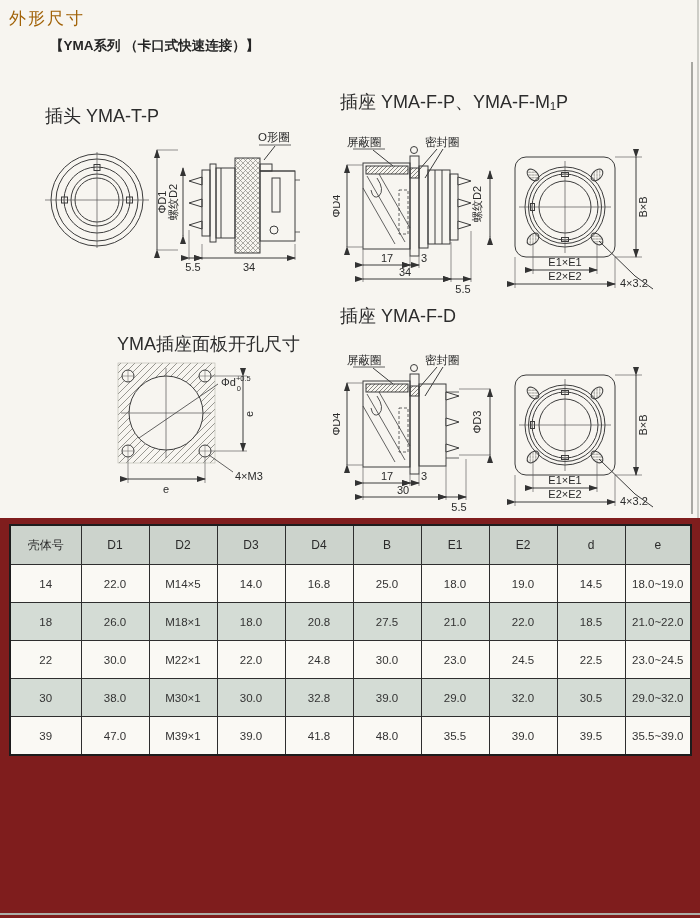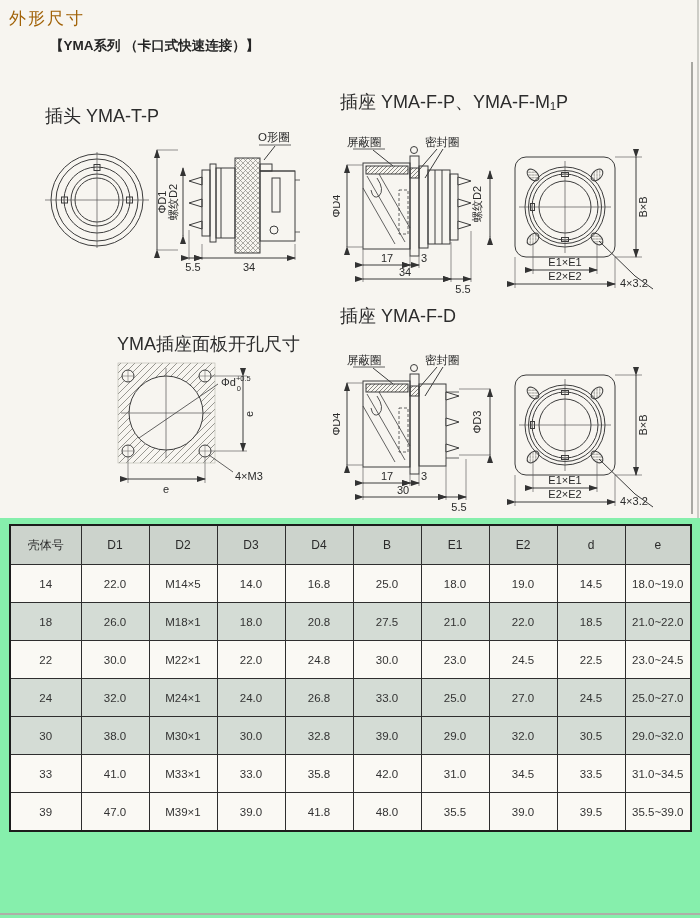--- a/index.html
+++ b/index.html
@@ -18,21 +18,21 @@
   .t-socketfd{left:340px;top:304px;}
   svg text{font-family:"Liberation Sans","DejaVu Sans",sans-serif;fill:#2a2a2a;}
   .dim{font-size:11px;}
   .cjk{font-size:11.5px;}
   .drw{position:absolute;}
   .edge-line{position:absolute;left:691px;top:62px;width:2px;height:452px;background:#a8a8a2;}
   .edge-line2{position:absolute;right:1px;top:0;width:2px;height:918px;background:#ccccc6;}
 
   .table-section{
     position:absolute;left:0;top:518px;width:700px;height:400px;
-    background:#86efac;box-sizing:border-box;padding:6px 8px 0 9px;
+    background:#7f1d1d;box-sizing:border-box;padding:6px 8px 0 9px;
   }
   table.dims{border-collapse:collapse;table-layout:fixed;width:683px;background:#faf9f4;border:2px solid #1c1c1c;}
   table.dims th, table.dims td{
     border:1px solid #2e2e2e;text-align:center;vertical-align:middle;
     font-size:11.5px;color:#333;padding:0;overflow:hidden;white-space:nowrap;
   }
   table.dims th{height:38px;background:#ccd3cc;font-weight:normal;font-size:12px;color:#2b2b2b;}
   table.dims td{height:37px;}
   table.dims tr.shaded td{background:#d4dcd5;}
   .bottom-streak{position:absolute;left:0;bottom:3px;width:700px;height:2px;background:#aeaea8;}
@@ -330,54 +330,30 @@
           <td>M22×1</td>
           <td>22.0</td>
           <td>24.8</td>
           <td>30.0</td>
           <td>23.0</td>
           <td>24.5</td>
           <td>22.5</td>
           <td>23.0~24.5</td>
         </tr>
         <tr class="shaded">
-          <td>24</td>
-          <td>32.0</td>
-          <td>M24×1</td>
-          <td>24.0</td>
-          <td>26.8</td>
-          <td>33.0</td>
-          <td>25.0</td>
-          <td>27.0</td>
-          <td>24.5</td>
-          <td>25.0~27.0</td>
-        </tr>
-        <tr class="shaded">
           <td>30</td>
           <td>38.0</td>
           <td>M30×1</td>
           <td>30.0</td>
           <td>32.8</td>
           <td>39.0</td>
           <td>29.0</td>
           <td>32.0</td>
           <td>30.5</td>
           <td>29.0~32.0</td>
-        </tr>
-        <tr>
-          <td>33</td>
-          <td>41.0</td>
-          <td>M33×1</td>
-          <td>33.0</td>
-          <td>35.8</td>
-          <td>42.0</td>
-          <td>31.0</td>
-          <td>34.5</td>
-          <td>33.5</td>
-          <td>31.0~34.5</td>
         </tr>
         <tr>
           <td>39</td>
           <td>47.0</td>
           <td>M39×1</td>
           <td>39.0</td>
           <td>41.8</td>
           <td>48.0</td>
           <td>35.5</td>
           <td>39.0</td>

